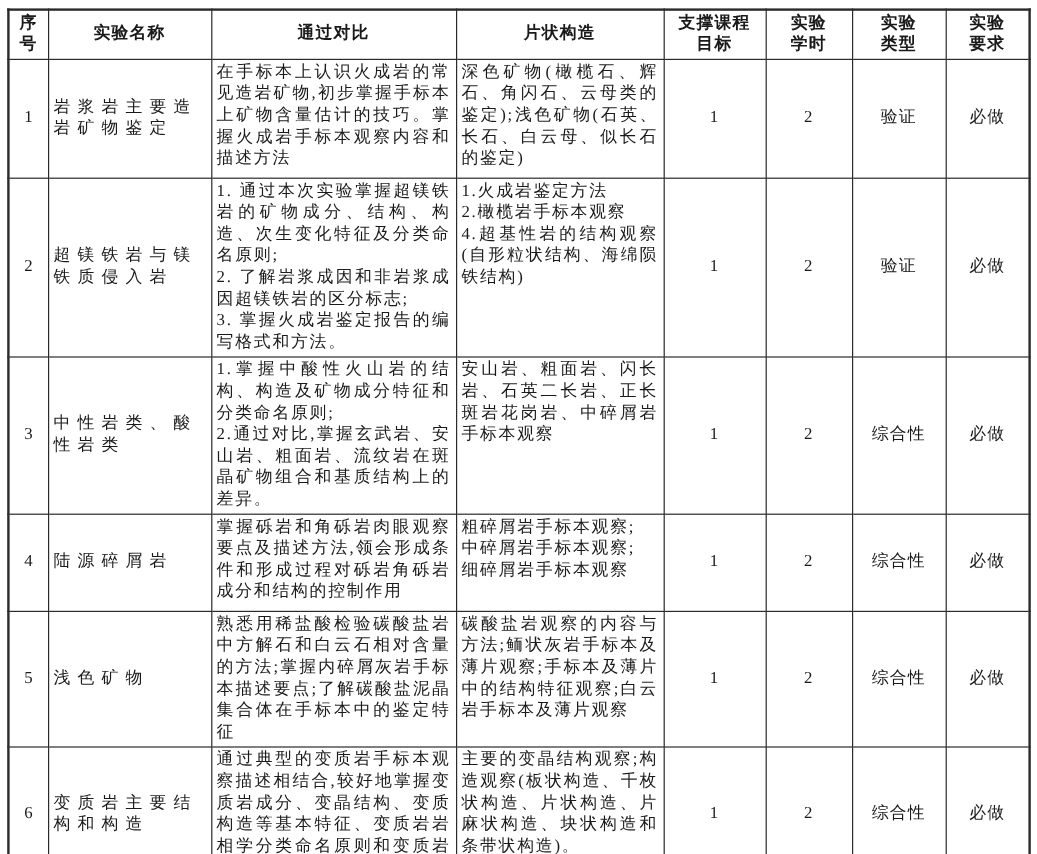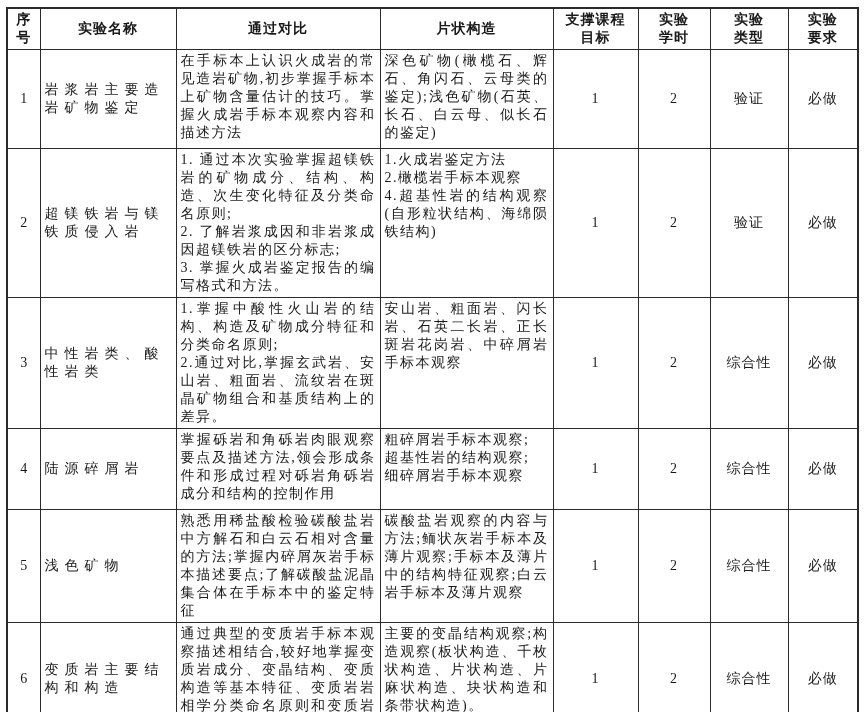--- a/index.html
+++ b/index.html
@@ -140,21 +140,21 @@
         <td class="cell-mid">2</td>
         <td class="cell-mid">综合性</td>
         <td class="cell-mid">必做</td>
       </tr>
 
       <tr class="r4">
         <td class="cell-no">4</td>
         <td class="cell-name">陆源碎屑岩</td>
         <td class="cell-purpose">掌握砾岩和角砾岩肉眼观察要点及描述方法,领会形成条件和形成过程对砾岩角砾岩成分和结构的控制作用</td>
         <td class="cell-content">粗碎屑岩手标本观察;
-超基性岩的结构观察;
+中碎屑岩手标本观察;
 细碎屑岩手标本观察</td>
         <td class="cell-mid">1</td>
         <td class="cell-mid">2</td>
         <td class="cell-mid">综合性</td>
         <td class="cell-mid">必做</td>
       </tr>
 
       <tr class="r5">
         <td class="cell-no">5</td>
         <td class="cell-name">浅色矿物</td>

